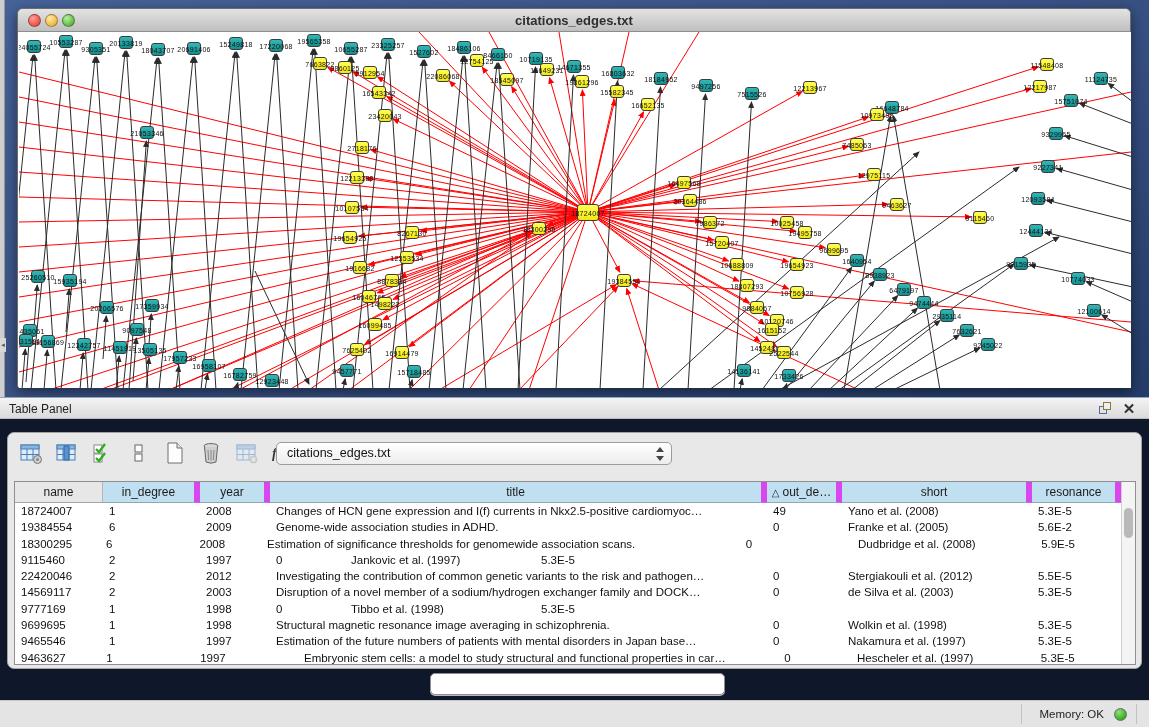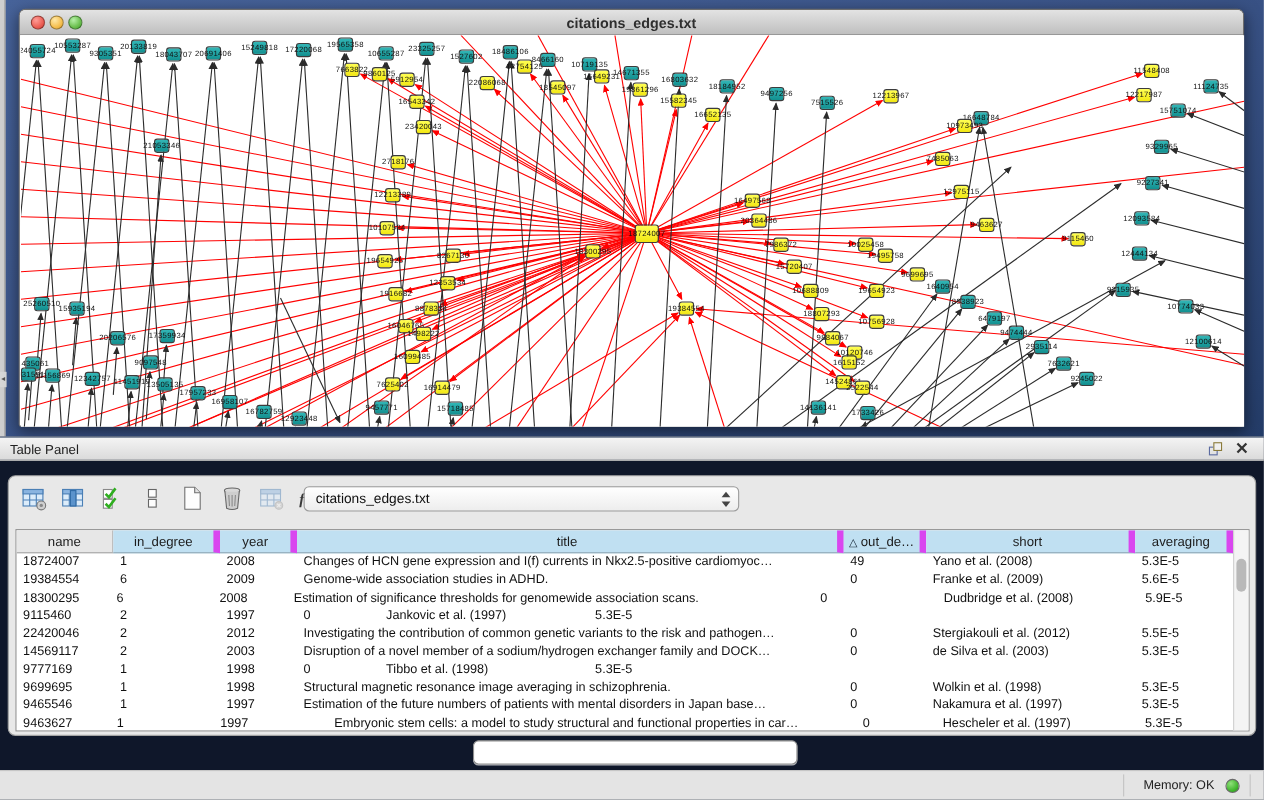--- a/index.html
+++ b/index.html
@@ -701,39 +701,39 @@
 
       <div id="tbl-wrap">
         <div id="tbl">
             <div class="hrow">
               <div class="hcell gray" style="width: 88px;">name</div>
               <div class="hcell" style="width: 97px;">in_degree</div>
               <div class="hcell" style="width: 70px;">year</div>
               <div class="hcell" style="width: 497px;">title</div>
               <div class="hcell" style="width: 75px;"><span class="sort">△</span>out_de…</div>
               <div class="hcell" style="width: 190px;">short</div>
-              <div class="hcell" style="width: 89px;">averaging</div>
+              <div class="hcell" style="width: 89px;">resonance</div>
             </div>
             <div class="drow">
               <div class="dcell" style="width: 88px;">18724007</div>
               <div class="dcell" style="width: 97px;">1</div>
               <div class="dcell" style="width: 70px;">2008</div>
               <div class="dcell" style="width: 497px;">Changes of HCN gene expression and I(f) currents in Nkx2.5-positive cardiomyoc…</div>
               <div class="dcell" style="width: 75px;">49</div>
               <div class="dcell" style="width: 190px;">Yano et al. (2008)</div>
               <div class="dcell" style="width: 89px;">5.3E-5</div>
             </div>
             <div class="drow">
               <div class="dcell" style="width: 88px;">19384554</div>
               <div class="dcell" style="width: 97px;">6</div>
               <div class="dcell" style="width: 70px;">2009</div>
               <div class="dcell" style="width: 497px;">Genome-wide association studies in ADHD.</div>
               <div class="dcell" style="width: 75px;">0</div>
-              <div class="dcell" style="width: 190px;">Franke et al. (2009)</div>
-              <div class="dcell" style="width: 89px;">5.6E-5</div>
+              <div class="dcell" style="width: 190px;">Franke et al. (2005)</div>
+              <div class="dcell" style="width: 89px;">5.6E-2</div>
             </div>
             <div class="drow">
               <div class="dcell" style="width: 88px;">18300295</div>
               <div class="dcell" style="width: 97px;">6</div>
               <div class="dcell" style="width: 70px;">2008</div>
               <div class="dcell" style="width: 497px;">Estimation of significance thresholds for genomewide association scans.</div>
               <div class="dcell" style="width: 75px;">0</div>
               <div class="dcell" style="width: 190px; margin-left: 40px;">Dudbridge et al. (2008)</div>
               <div class="dcell" style="width: 89px;">5.9E-5</div>
             </div>

